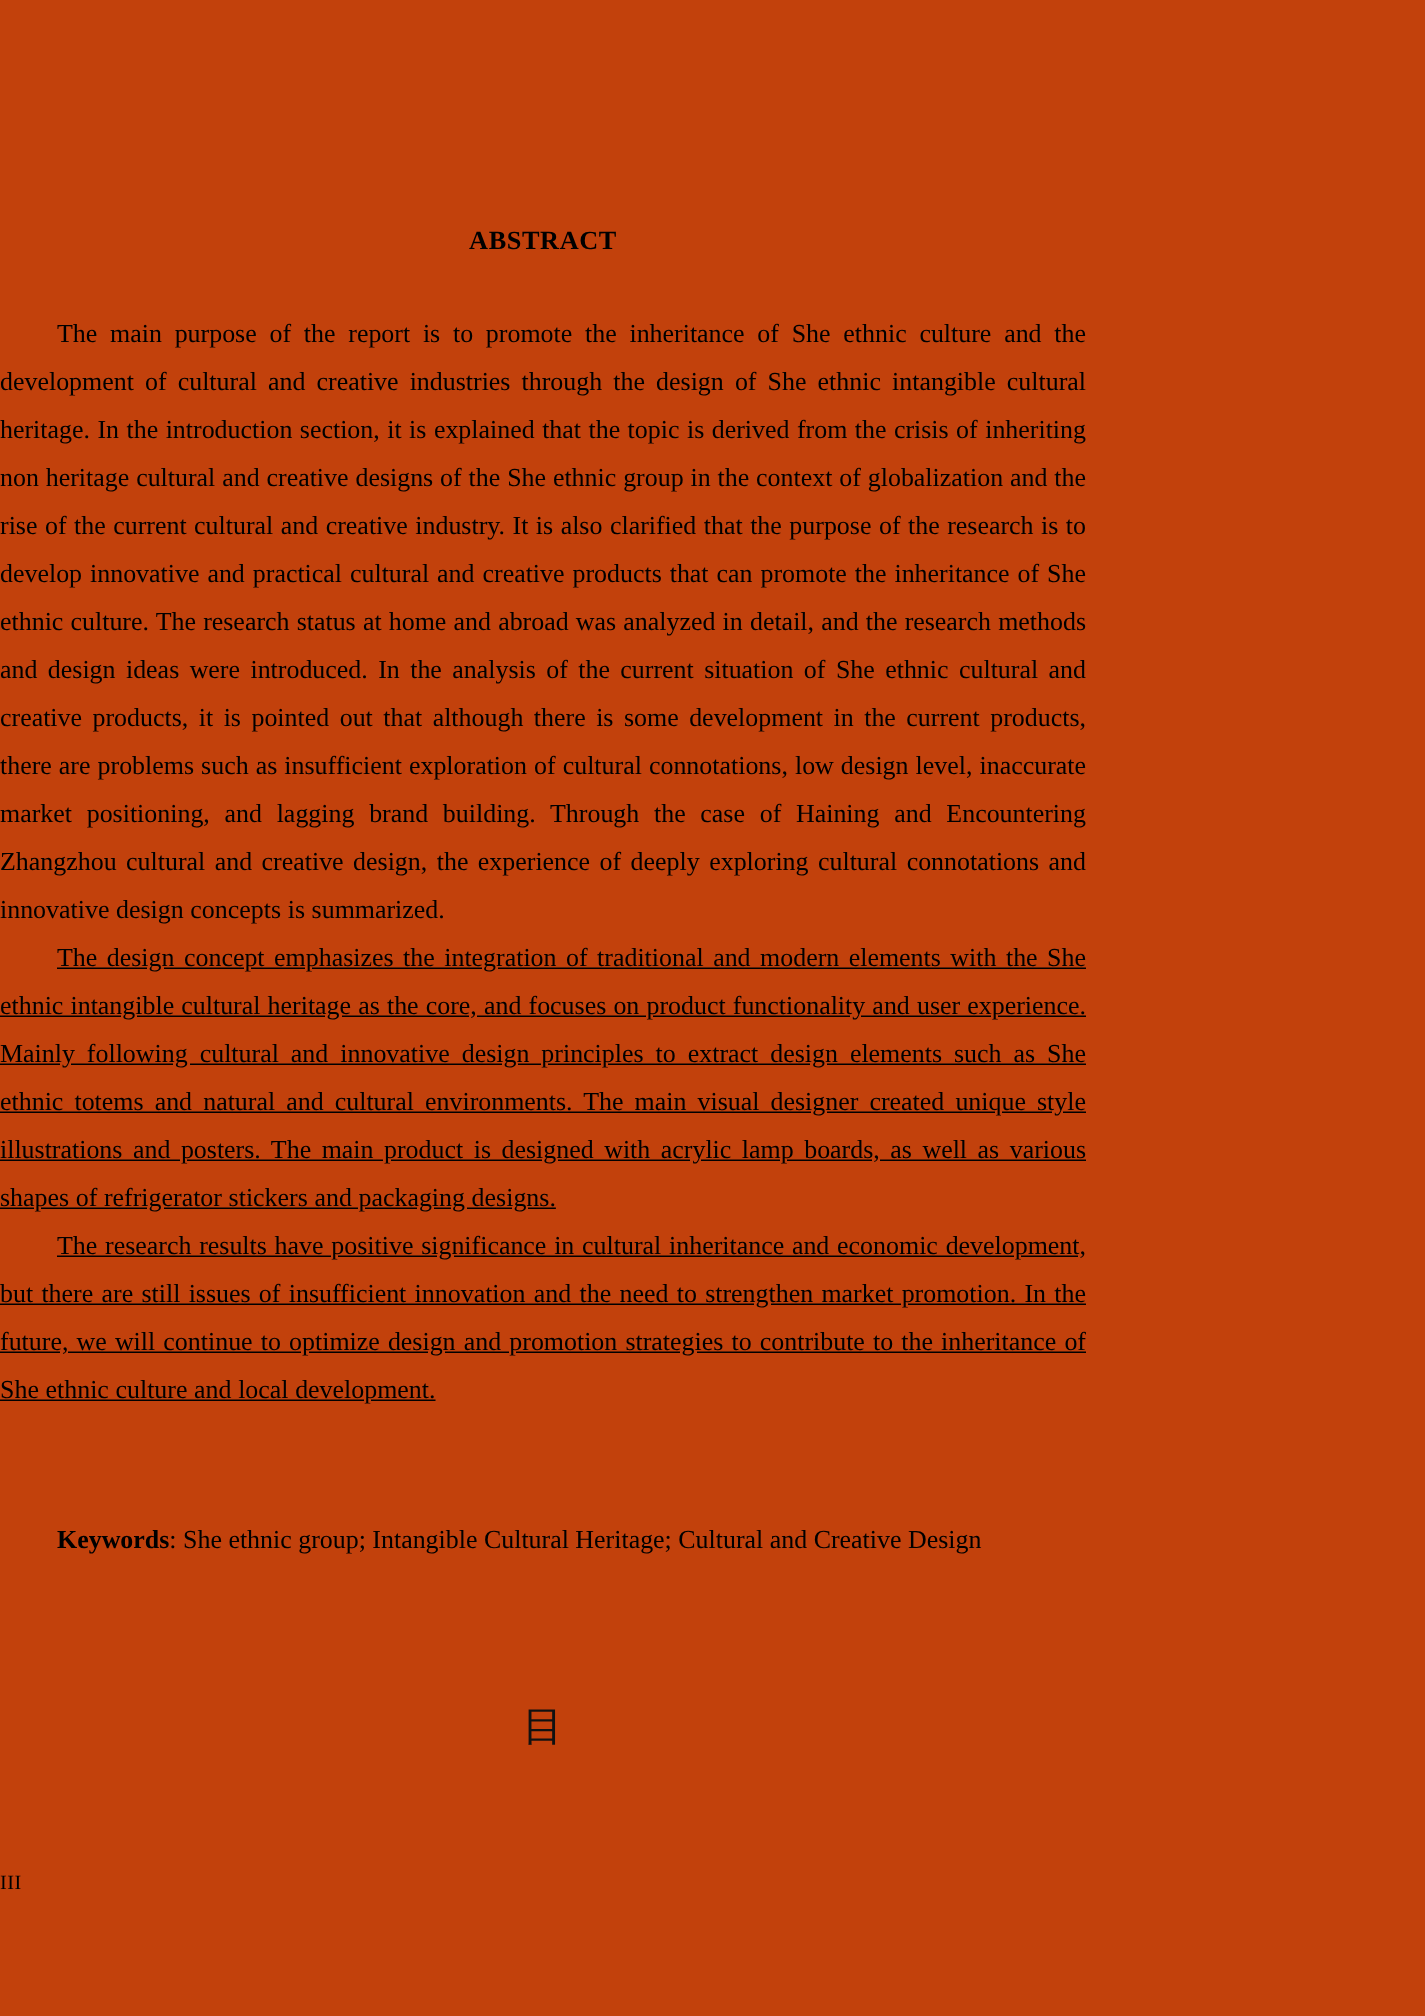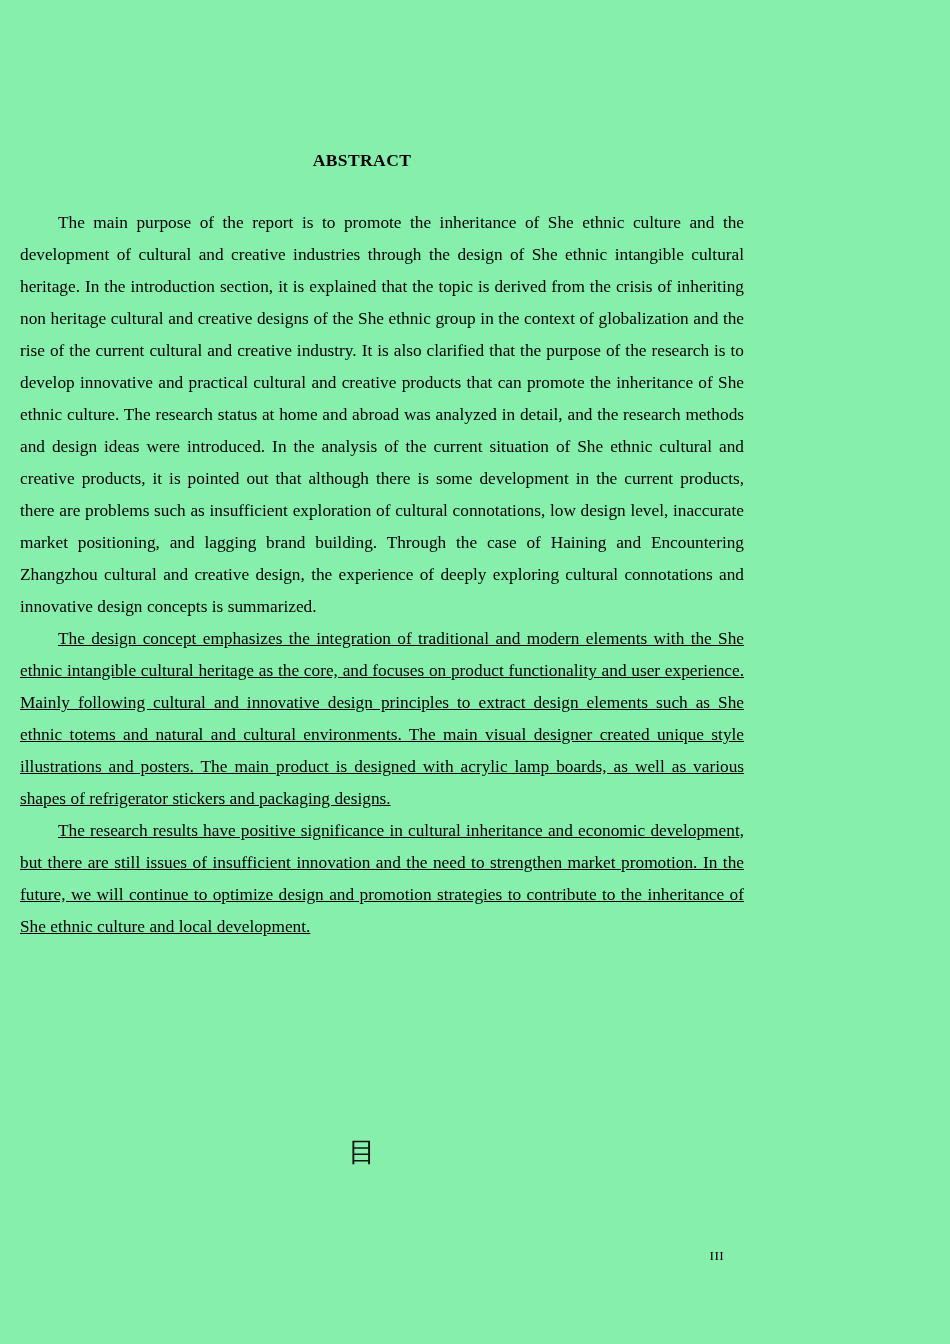--- a/index.html
+++ b/index.html
@@ -14,21 +14,21 @@
     position: relative;
     font-family: "Liberation Serif", "DejaVu Serif", serif;
     color: #000000;
     overflow: hidden;
   }
 
   .page {
     position: relative;
     width: 950px;
     height: 1344px;
-    background: #86efac;
+    background: #c2410c;
     box-sizing: border-box;
   }
 
   .heading {
     margin: 0;
     padding: 0;
     text-align: center;
     font-weight: bold;
     font-size: 17.5px;
     letter-spacing: 0.4px;
@@ -39,21 +39,20 @@
     left: 0;
     top: 152px;
     width: 724px;
   }
 
   .body-block {
     position: absolute;
     left: 0;
     top: 207px;
     width: 724px;
-    padding-left: 20px;
   }
 
   p.para {
     margin: 0;
     padding: 0;
     font-size: 17.3px;
     line-height: 32px;
     text-align: justify;
     text-justify: inter-word;
     text-indent: 38px;
@@ -93,21 +92,21 @@
     font-size: 27px;
     line-height: 32px;
     color: #111111;
   }
 
   .folio-wrap {
     position: absolute;
     left: 0;
     top: 1246px;
     width: 724px;
-    text-align: right;
+    text-align: left;
   }
   .folio {
     font-size: 13.5px;
     line-height: 16px;
     letter-spacing: 0.3px;
   }
 </style>
 </head>
 <body>
 
@@ -116,20 +115,23 @@
   <div class="heading-wrap">
     <h1 class="heading">ABSTRACT</h1>
   </div>
 
   <div class="body-block">
     <p class="para">The main purpose of the report is to promote the inheritance of She ethnic culture and the development of cultural and creative industries through the design of She ethnic intangible cultural heritage. In the introduction section, it is explained that the topic is derived from the crisis of inheriting non heritage cultural and creative designs of the She ethnic group in the context of globalization and the rise of the current cultural and creative industry. It is also clarified that the purpose of the research is to develop innovative and practical cultural and creative products that can promote the inheritance of She ethnic culture. The research status at home and abroad was analyzed in detail, and the research methods and design ideas were introduced. In the analysis of the current situation of She ethnic cultural and creative products, it is pointed out that although there is some development in the current products, there are problems such as insufficient exploration of cultural connotations, low design level, inaccurate market positioning, and lagging brand building. Through the case of Haining and Encountering Zhangzhou cultural and creative design, the experience of deeply exploring cultural connotations and innovative design concepts is summarized.</p>
     <p class="para no-indent">The design concept emphasizes the integration of traditional and modern elements with the She ethnic intangible cultural heritage as the core, and focuses on product functionality and user experience. Mainly following cultural and innovative design principles to extract design elements such as She ethnic totems and natural and cultural environments. The main visual designer created unique style illustrations and posters. The main product is designed with acrylic lamp boards, as well as various shapes of refrigerator stickers and packaging designs.</p>
     <p class="para no-indent">The research results have positive significance in cultural inheritance and economic development, but there are still issues of insufficient innovation and the need to strengthen market promotion. In the future, we will continue to optimize design and promotion strategies to contribute to the inheritance of She ethnic culture and local development.</p>
   </div>
 
+  <div class="keywords-wrap">
+    <p class="keywords"><span class="kw-label">Keywords</span><span>: </span><span>She ethnic group; Intangible Cultural Heritage; Cultural and Creative Design</span></p>
+  </div>
 
   <div class="toc-mark-wrap">
     <span class="toc-mark">目</span>
   </div>
 
   <div class="folio-wrap">
     <span class="folio">III</span>
   </div>
 
 </div>

